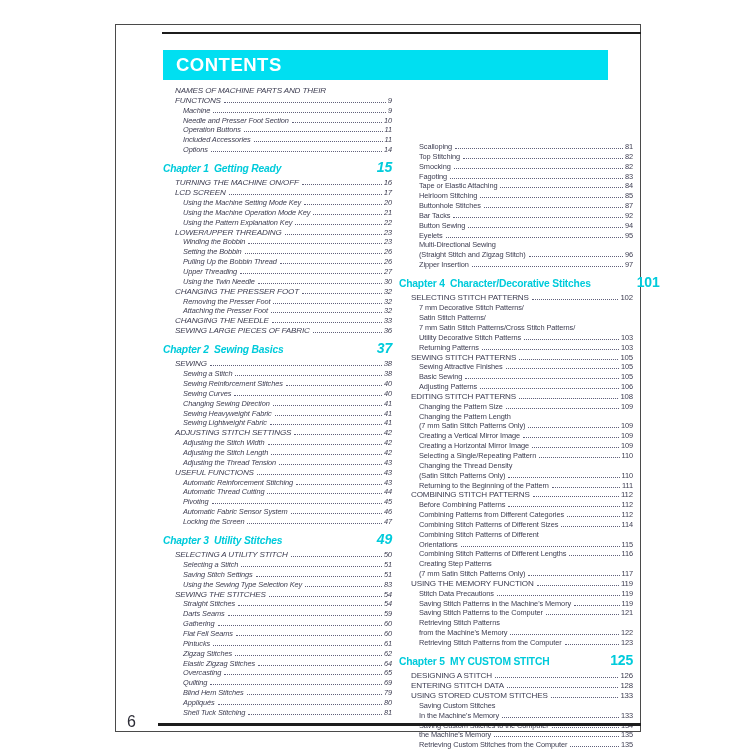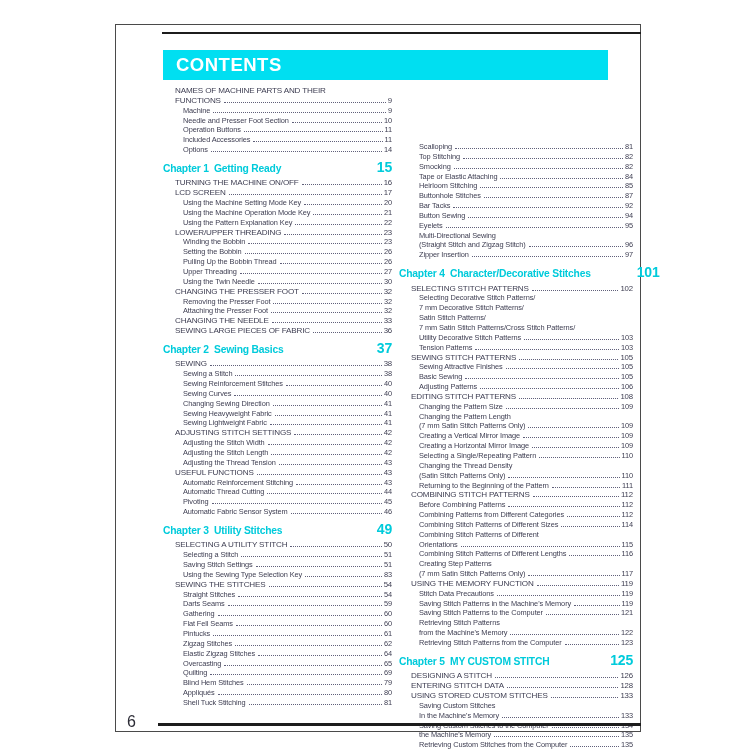--- a/index.html
+++ b/index.html
@@ -20,21 +20,21 @@
   .top-rule{position:absolute;left:46px;top:7px;right:-1px;height:2.4px;background:var(--rule);}
   .banner{
     position:absolute;left:47px;top:25px;width:445px;height:30px;
     background:var(--cyan);display:flex;align-items:center;
   }
   .banner-title{
     color:#ffffff;font-weight:bold;font-size:18.5px;letter-spacing:.5px;
     padding-left:13px;
   }
   .col{position:absolute;display:flex;flex-direction:column;}
-  #col-left{left:47px;top:61px;width:229px;}
+  #col-left{left:47px;top:61px;width:229px;font-style:italic;}
   #col-right{left:283px;top:69px;width:234px;margin-top:48px;}
   .row{
     display:flex;align-items:baseline;line-height:9.85px;
     color:var(--text);white-space:nowrap;
   }
   .sec,.secw{font-size:8.1px;padding-left:12px;letter-spacing:-.15px;}
   .sub,.subw{font-size:7.4px;padding-left:20px;letter-spacing:-.1px;}
   .chap{
     font-size:10.3px;font-weight:bold;color:var(--chap);
     line-height:12px;margin:6px 0 3.5px 0;letter-spacing:-.2px;gap:23px;
@@ -259,20 +259,25 @@
         <div class="row sub">
           <span class="lbl">Pivoting</span>
           <span class="dots"></span>
           <span class="pg">45</span>
         </div>
         <div class="row sub">
           <span class="lbl">Automatic Fabric Sensor System</span>
           <span class="dots"></span>
           <span class="pg">46</span>
         </div>
+        <div class="row sub">
+          <span class="lbl">Locking the Screen</span>
+          <span class="dots"></span>
+          <span class="pg">47</span>
+        </div>
         <div class="row chap">
           <span class="lbl">Chapter 3  Utility Stitches</span>
           <span class="chapfill"></span>
           <span class="pg">49</span>
         </div>
         <div class="row sec">
           <span class="lbl">SELECTING A UTILITY STITCH</span>
           <span class="dots"></span>
           <span class="pg">50</span>
         </div>
@@ -367,20 +372,25 @@
           <span class="lbl">Top Stitching</span>
           <span class="dots"></span>
           <span class="pg">82</span>
         </div>
         <div class="row sub">
           <span class="lbl">Smocking</span>
           <span class="dots"></span>
           <span class="pg">82</span>
         </div>
         <div class="row sub">
+          <span class="lbl">Fagoting</span>
+          <span class="dots"></span>
+          <span class="pg">83</span>
+        </div>
+        <div class="row sub">
           <span class="lbl">Tape or Elastic Attaching</span>
           <span class="dots"></span>
           <span class="pg">84</span>
         </div>
         <div class="row sub">
           <span class="lbl">Heirloom Stitching</span>
           <span class="dots"></span>
           <span class="pg">85</span>
         </div>
         <div class="row sub">
@@ -420,38 +430,35 @@
           <span class="lbl">Chapter 4  Character/Decorative Stitches</span>
           <span class="chapfill"></span>
           <span class="pg">101</span>
         </div>
         <div class="row sec">
           <span class="lbl">SELECTING STITCH PATTERNS</span>
           <span class="dots"></span>
           <span class="pg">102</span>
         </div>
         <div class="row subw">
-          <span class="lbl">Selecting Decorative Stitch Patterns/</span>
-        </div>
-        <div class="row subw">
           <span class="lbl">7 mm Decorative Stitch Patterns/</span>
         </div>
         <div class="row subw">
           <span class="lbl">Satin Stitch Patterns/</span>
         </div>
         <div class="row subw">
           <span class="lbl">7 mm Satin Stitch Patterns/Cross Stitch Patterns/</span>
         </div>
         <div class="row sub">
           <span class="lbl">Utility Decorative Stitch Patterns</span>
           <span class="dots"></span>
           <span class="pg">103</span>
         </div>
         <div class="row sub">
-          <span class="lbl">Tension Patterns</span>
+          <span class="lbl">Returning Patterns</span>
           <span class="dots"></span>
           <span class="pg">103</span>
         </div>
         <div class="row sec">
           <span class="lbl">SEWING STITCH PATTERNS</span>
           <span class="dots"></span>
           <span class="pg">105</span>
         </div>
         <div class="row sub">
           <span class="lbl">Sewing Attractive Finishes</span>

